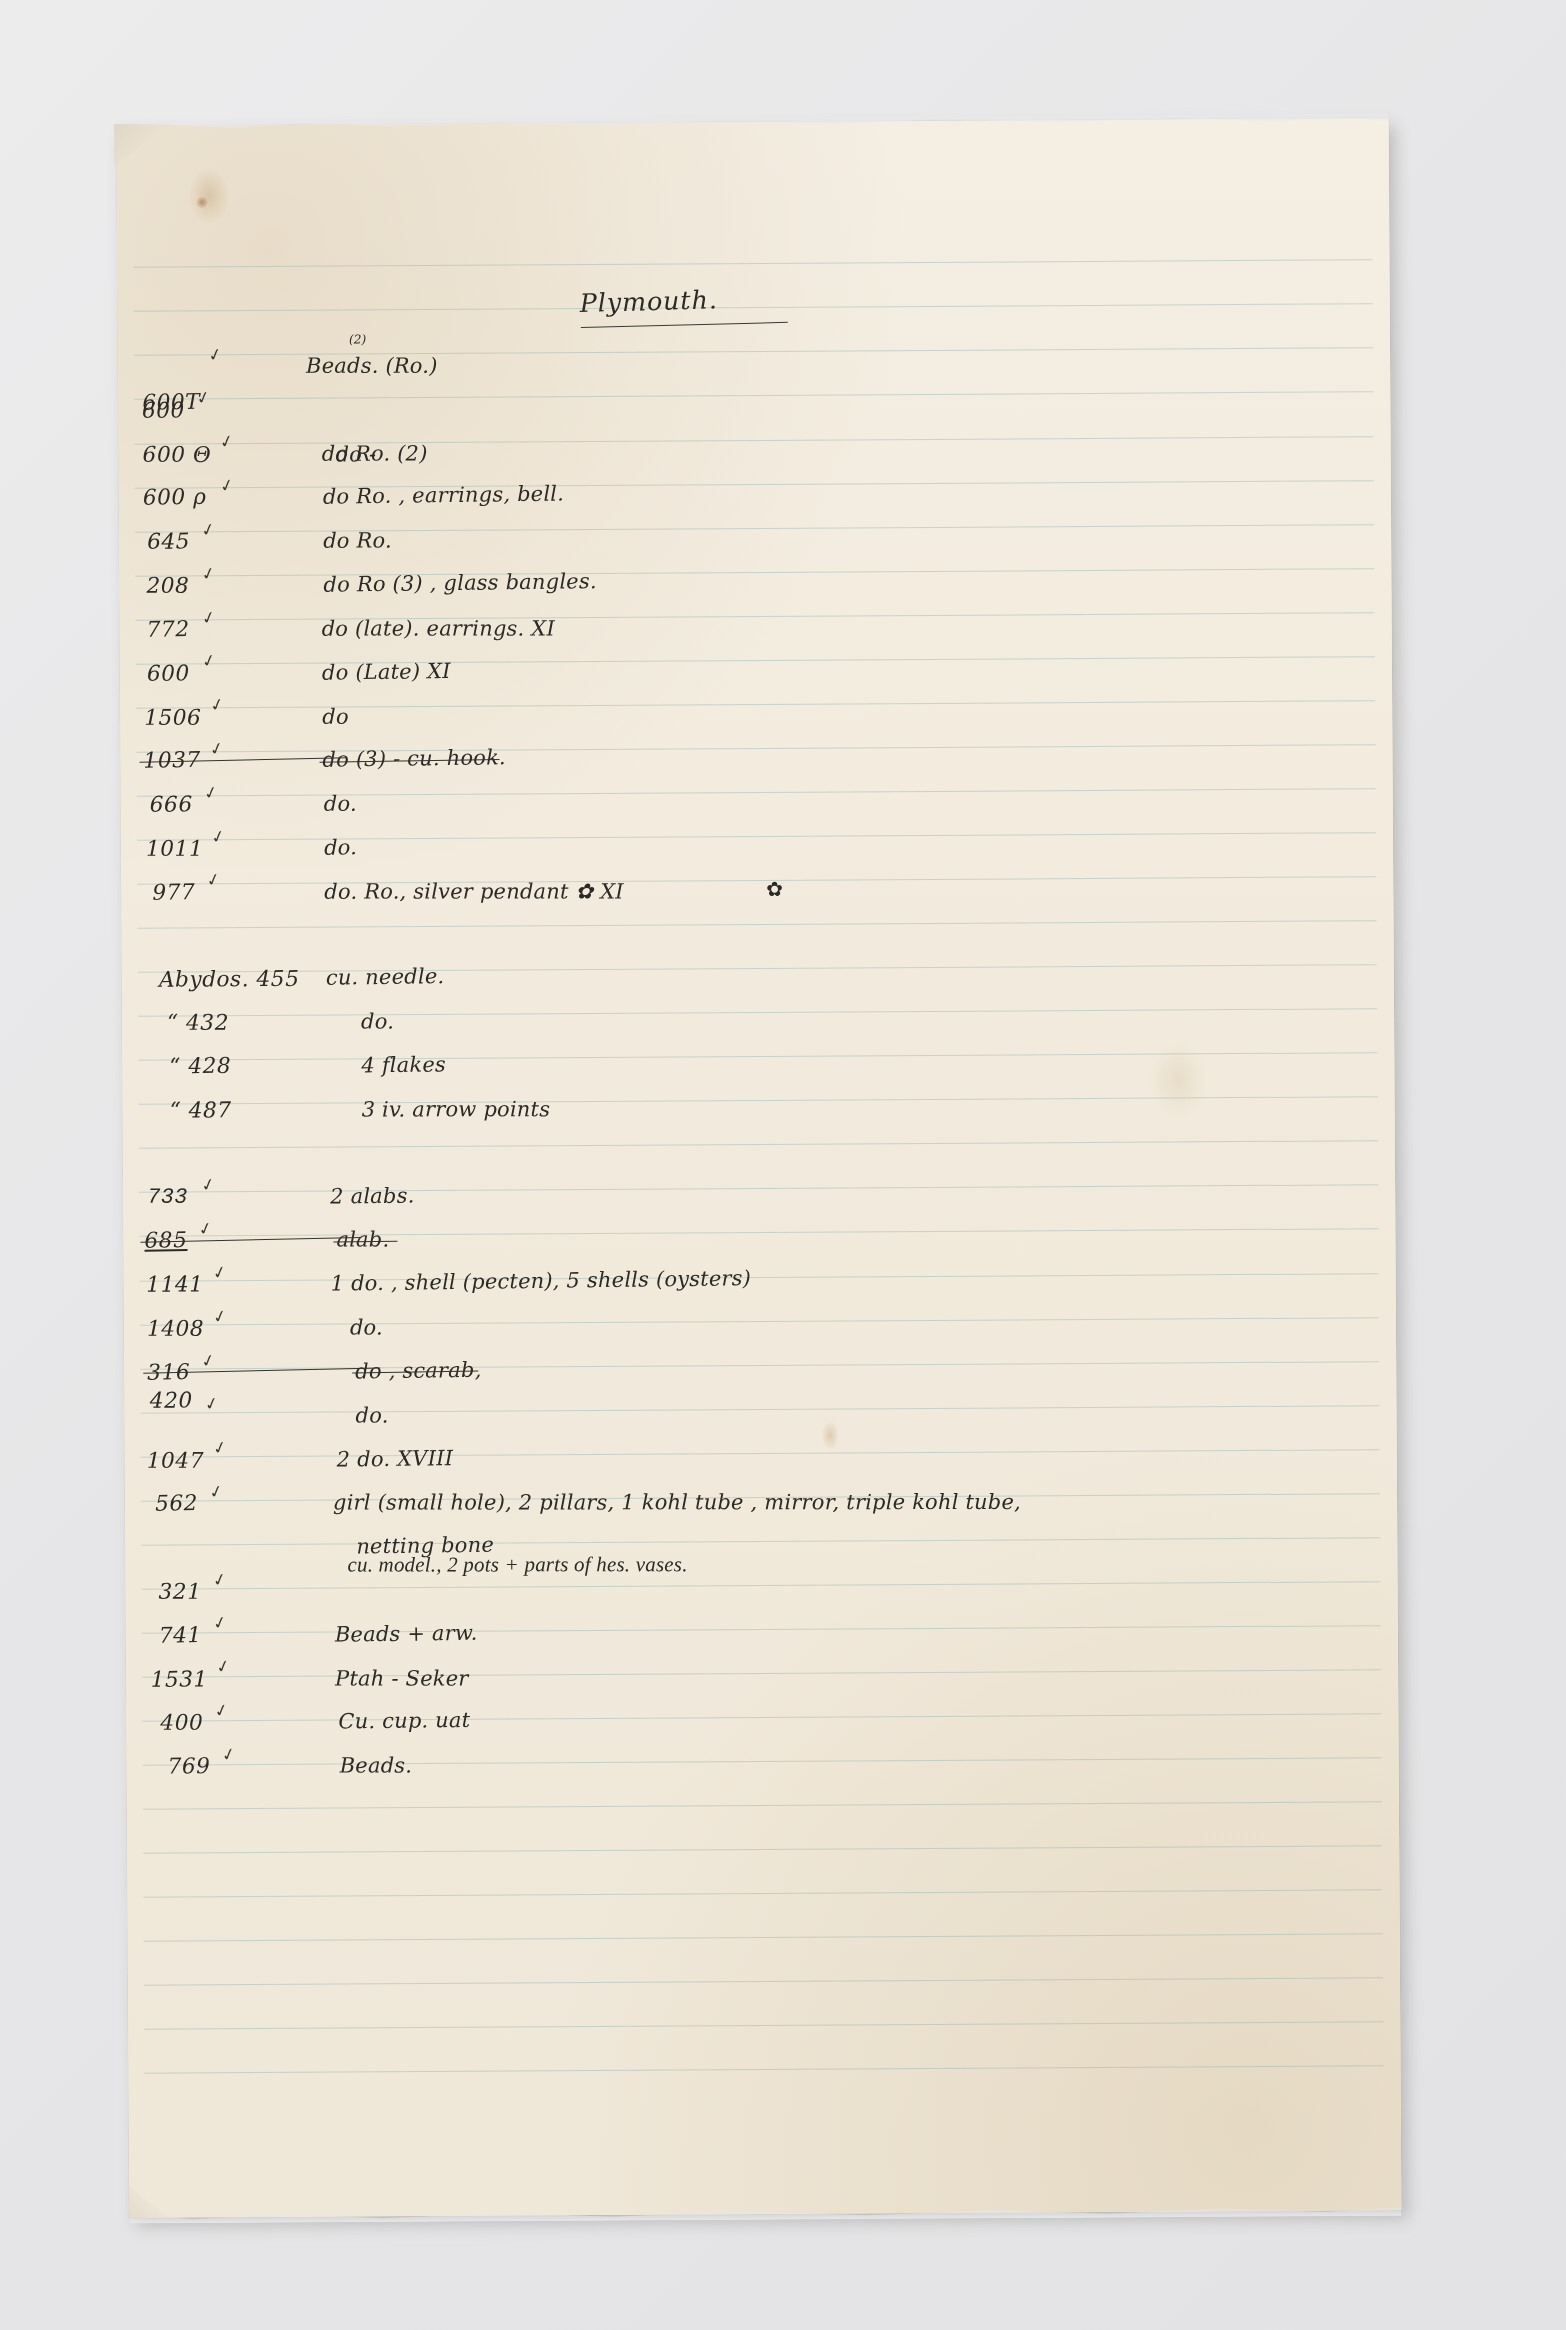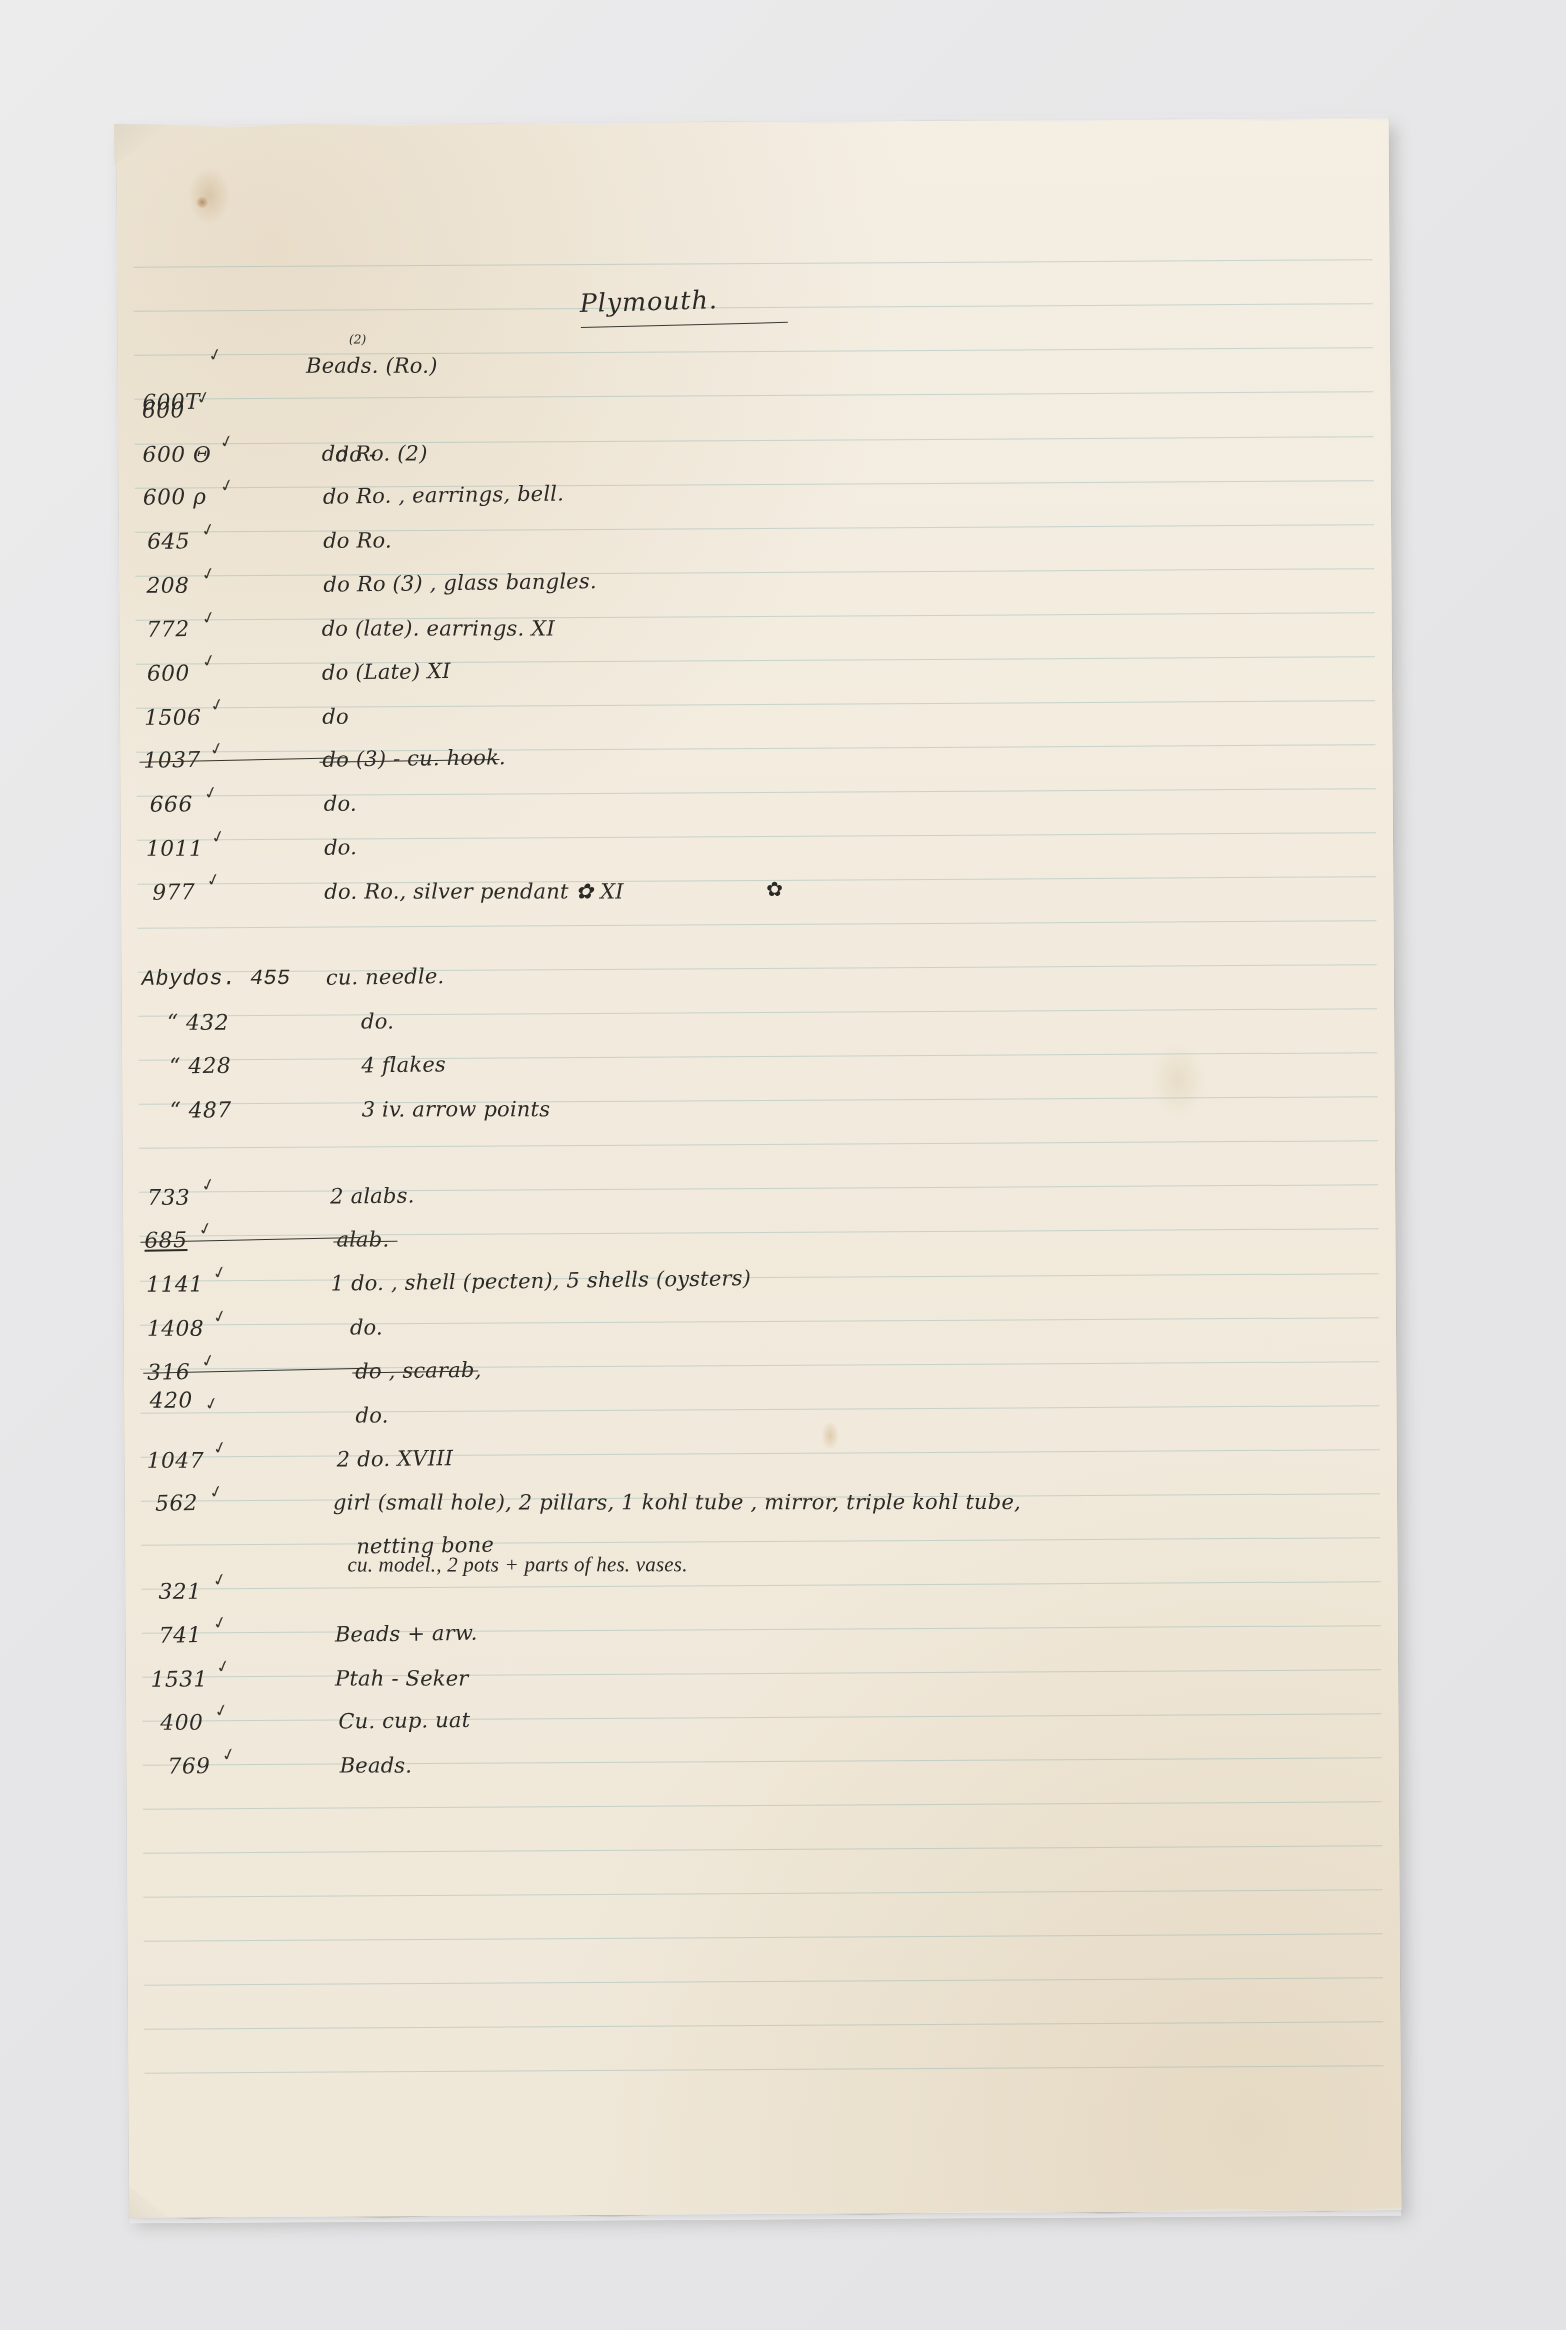--- a/index.html
+++ b/index.html
@@ -235,29 +235,29 @@
         <div class="strike-line" style="left: 199px; top: 637px; width: 180px; transform: rotate(-0.5deg);"></div>
         <div class="hw num" style="left: 29px; top: 666px; transform: rotate(0deg);">666</div>
         <div class="tick" style="left: 83px; top: 657px;">✓</div>
         <div class="hw desc" style="left: 203px; top: 667px; transform: rotate(0.3deg);">do.</div>
         <div class="hw num" style="left: 24.5px; top: 710px; transform: rotate(0.5deg);">1011</div>
         <div class="tick" style="left: 90px; top: 701px;">✓</div>
         <div class="hw desc" style="left: 203px; top: 711px; transform: rotate(-0.4deg);">do.</div>
         <div class="hw num" style="left: 31px; top: 754px; transform: rotate(-0.5deg);">977</div>
         <div class="tick" style="left: 85px; top: 744px;">✓</div>
         <div class="hw desc" style="left: 203px; top: 755px; transform: rotate(0.3deg);">do. Ro., silver pendant ✿   XI</div>
-        <div class="hw num" style="left: 20px; top: 841px; transform: rotate(0deg); font-family: Liberation Mono, monospace;">Abydos. 455</div>
+        <div class="hw num" style="left: 37px; top: 841px; transform: rotate(0deg);">Abydos. 455</div>
         <div class="hw desc" style="left: 204px; top: 841px; transform: rotate(-0.4deg);">cu. needle.</div>
         <div class="hw num" style="left: 45px; top: 884px; transform: rotate(0.5deg);">“    432</div>
         <div class="hw desc" style="left: 239px; top: 885px; transform: rotate(0.3deg);">do.</div>
         <div class="hw num" style="left: 47px; top: 928px; transform: rotate(-0.5deg);">“    428</div>
         <div class="hw desc" style="left: 239px; top: 929px; transform: rotate(-0.4deg);">4 flakes</div>
         <div class="hw num" style="left: 47px; top: 972px; transform: rotate(0deg);">“    487</div>
         <div class="hw desc" style="left: 239px; top: 973px; transform: rotate(0.3deg);">3 iv. arrow points</div>
-        <div class="hw num" style="left: 23.6px; top: 1059px; transform: rotate(0.5deg);">733</div>
+        <div class="hw num" style="left: 23.6px; top: 1059px; transform: rotate(0.5deg); font-family: Liberation Mono, monospace;">733</div>
         <div class="tick" style="left: 78px; top: 1049px;">✓</div>
         <div class="hw desc" style="left: 207px; top: 1060px; transform: rotate(-0.4deg);">2 alabs.</div>
         <div class="hw num" style="left: 21px; top: 1102px; transform: rotate(-0.5deg); text-decoration: underline;">685</div>
         <div class="tick" style="left: 75px; top: 1093px;">✓</div>
         <div class="hw desc" style="left: 213px; top: 1103px; transform: rotate(0.3deg);">alab.</div>
         <div class="strike-line" style="left: 17px; top: 1116px; width: 220px; transform: rotate(-0.9deg);"></div>
         <div class="strike-line" style="left: 210px; top: 1117px; width: 64px; transform: rotate(-0.5deg);"></div>
         <div class="hw num" style="left: 22.6px; top: 1146px; transform: rotate(0deg);">1141</div>
         <div class="tick" style="left: 89px; top: 1137px;">✓</div>
         <div class="hw desc" style="left: 207px; top: 1147px; transform: rotate(-0.4deg);">1 do. , shell (pecten), 5 shells (oysters)</div>

